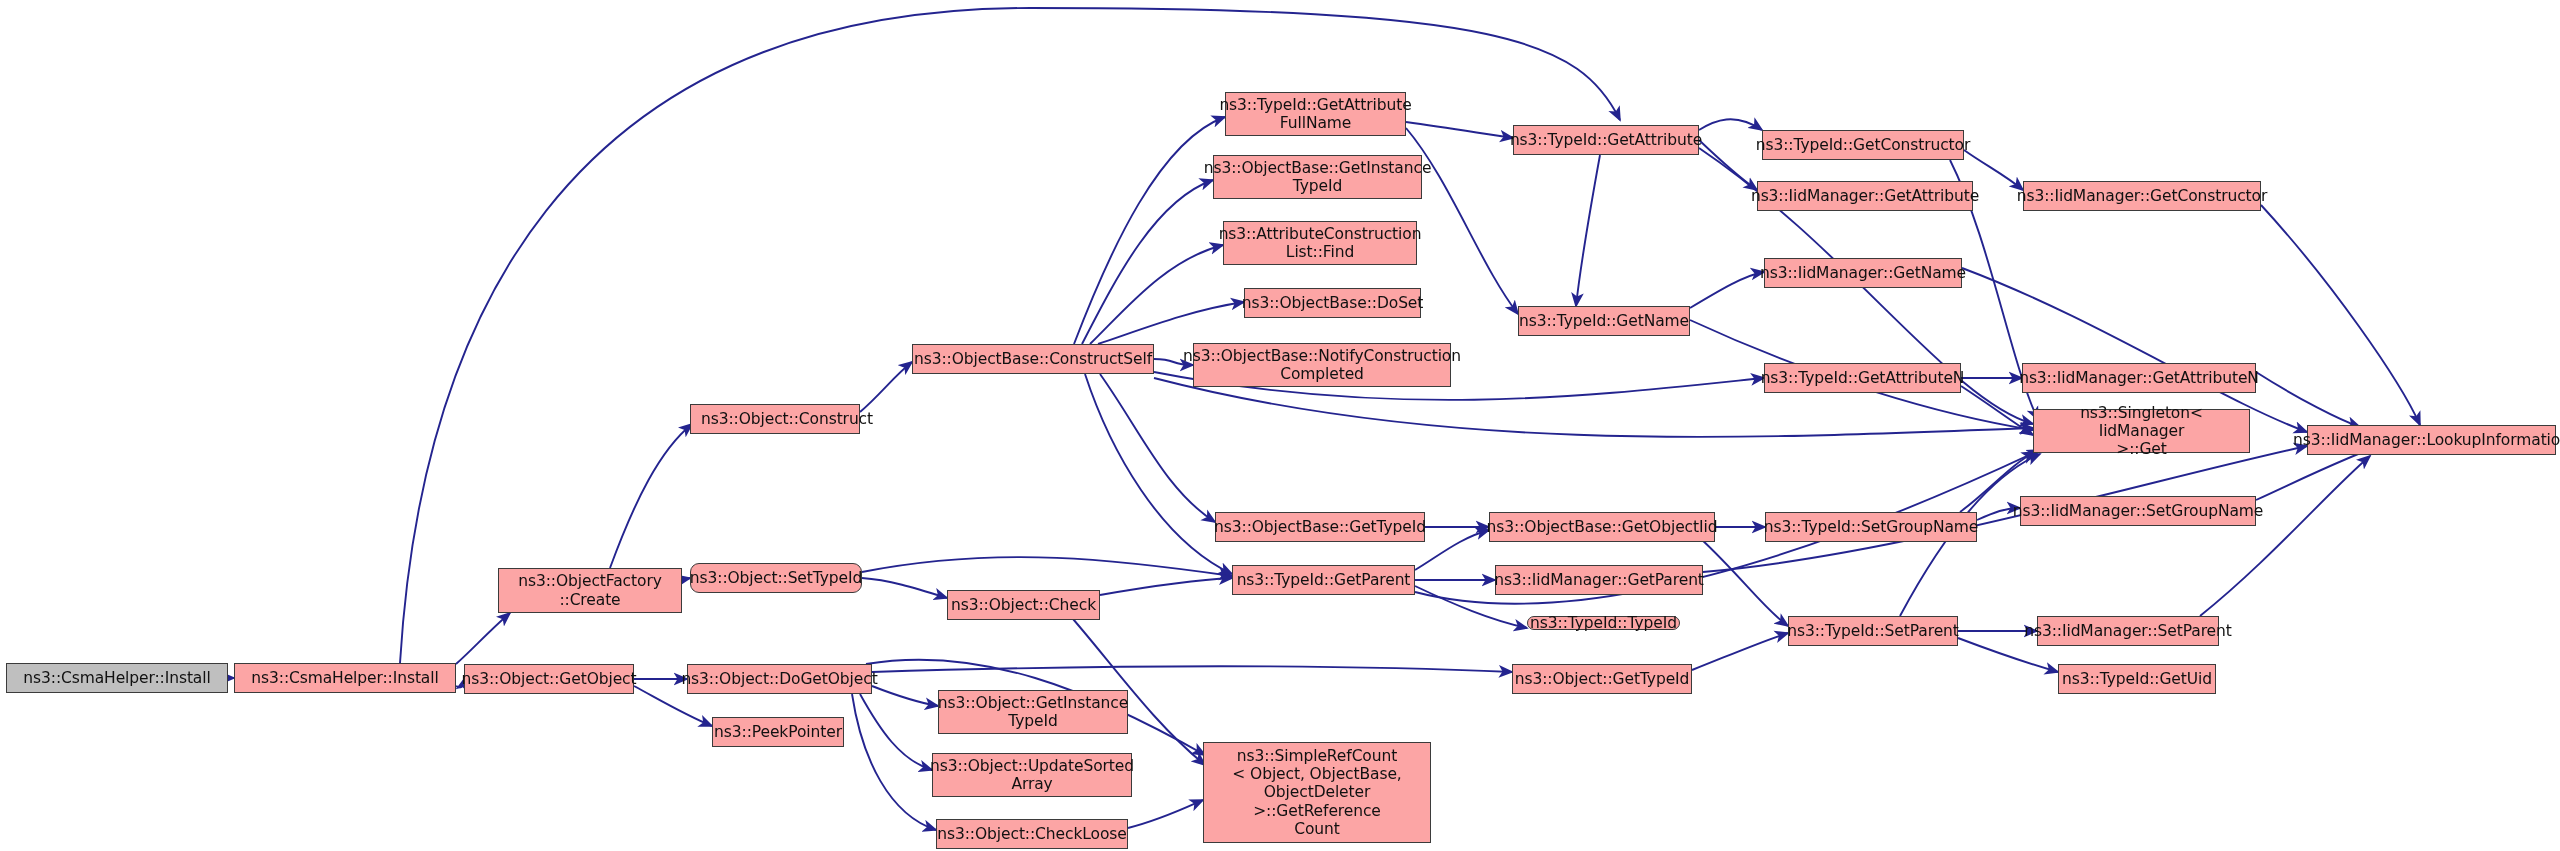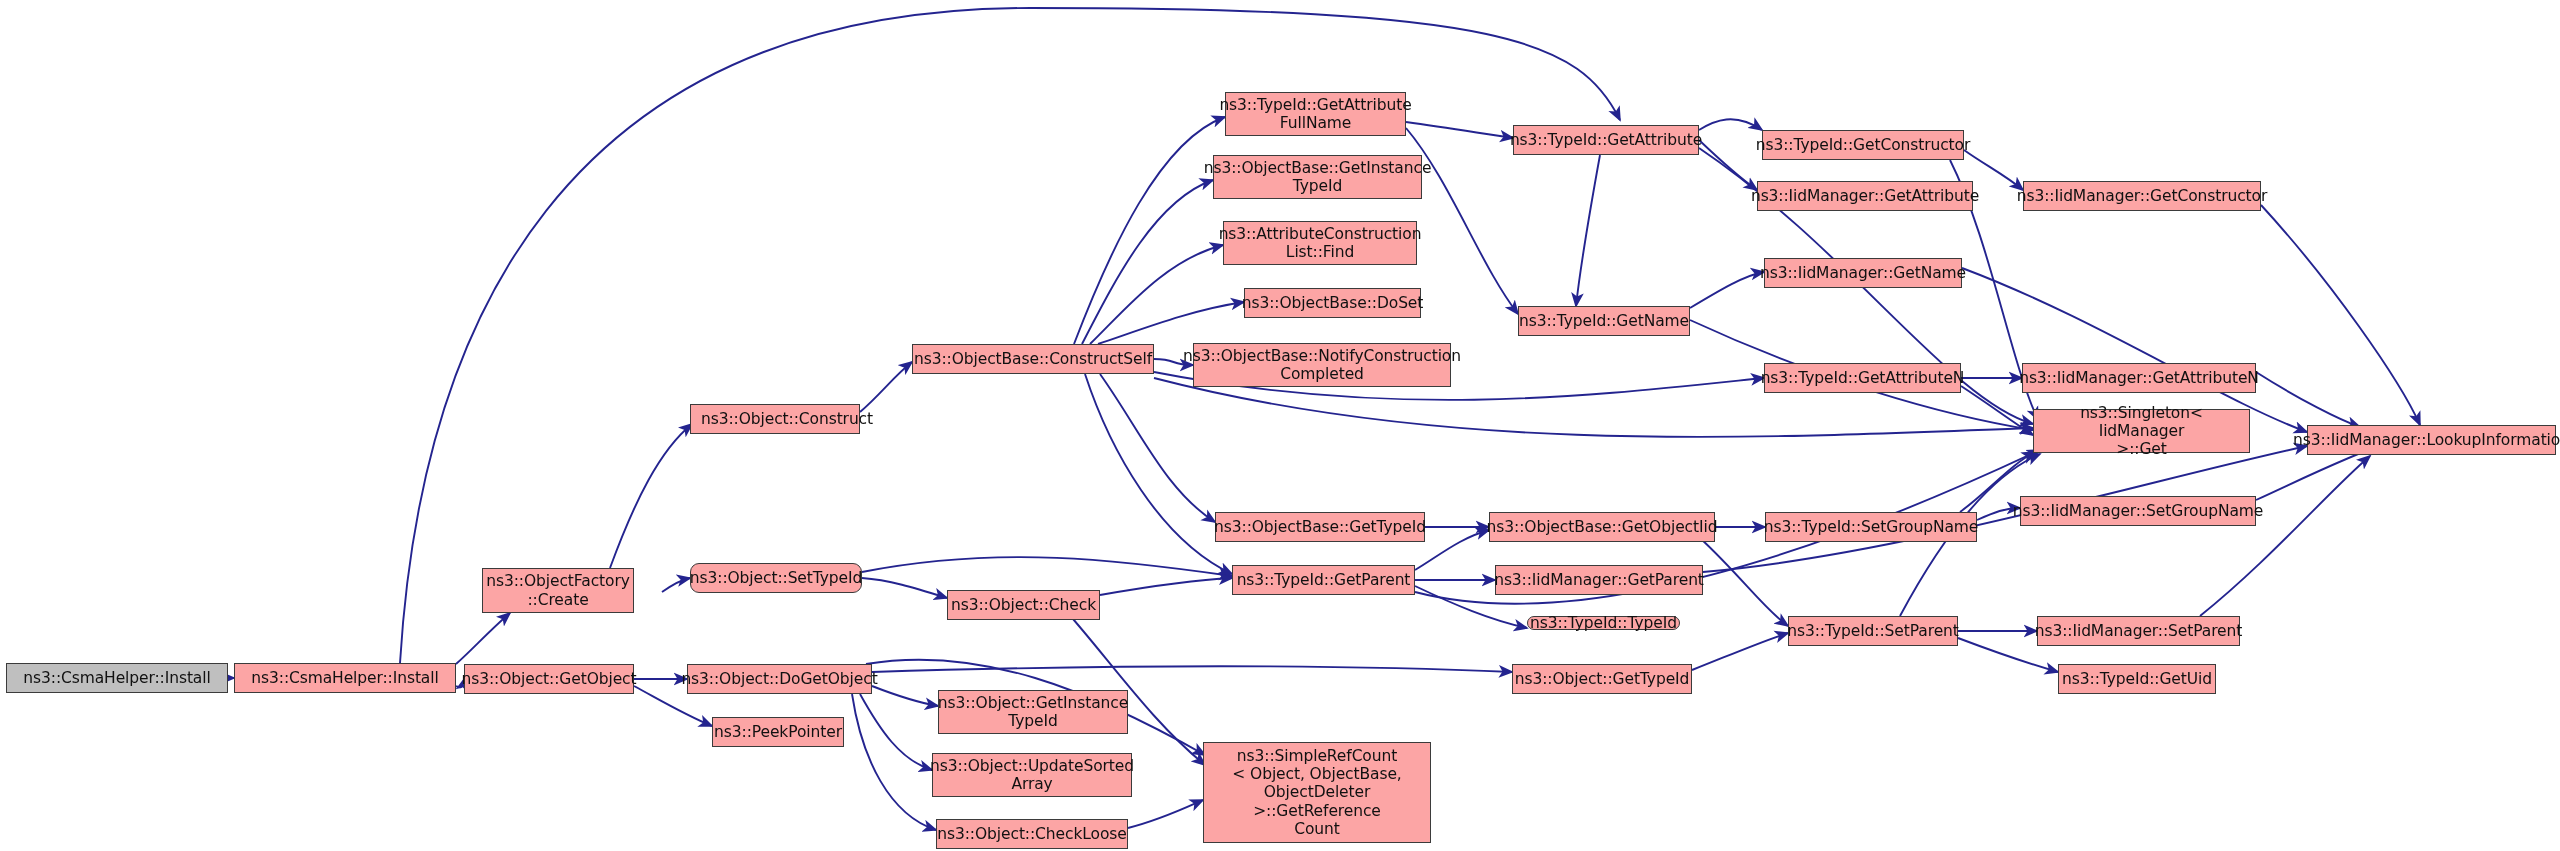--- a/index.html
+++ b/index.html
@@ -113,21 +113,21 @@
         <path d="M 1958,631 C 1997.5,631 1997.5,631 2037,631" fill="none" stroke="#24248f" stroke-width="1.9" marker-end="url(#arrow)"></path>
         <path d="M 1958,638 C 1995,652 2030,664 2058,672" fill="none" stroke="#24248f" stroke-width="1.9" marker-end="url(#arrow)"></path>
         <path d="M 1900,616 C 1930,560 1980,480 2040,454" fill="none" stroke="#24248f" stroke-width="1.9" marker-end="url(#arrow)"></path>
         <path d="M 2200,616 C 2270,560 2330,490 2370,456" fill="none" stroke="#24248f" stroke-width="1.9" marker-end="url(#arrow)"></path>
         <path d="M 2256,500 C 2300,480 2350,455 2390,442" fill="none" stroke="#24248f" stroke-width="1.9" marker-end="url(#arrow)"></path>
       </g>
   </svg>
   <div id="node-layer">
       <div class="gnode root" style="left: 6px; top: 663px; width: 222px; height: 30px;"><span class="gnode-label">ns3::CsmaHelper::Install</span></div>
       <div class="gnode" style="left: 234px; top: 663px; width: 222px; height: 30px;"><span class="gnode-label">ns3::CsmaHelper::Install</span></div>
-      <div class="gnode" style="left: 482px; top: 568px; width: 152px; height: 45px;"><span class="gnode-label">ns3::ObjectFactory
+      <div class="gnode" style="left: 498px; top: 568px; width: 184px; height: 45px;"><span class="gnode-label">ns3::ObjectFactory
 ::Create</span></div>
       <div class="gnode" style="left: 690px; top: 404px; width: 170px; height: 30px; padding-left: 28px;"><span class="gnode-label">ns3::Object::Construct</span></div>
       <div class="gnode" style="left: 690px; top: 563px; width: 172px; height: 30px; border-radius: 9px;"><span class="gnode-label">ns3::Object::SetTypeId</span></div>
       <div class="gnode" style="left: 464px; top: 664px; width: 170px; height: 30px;"><span class="gnode-label">ns3::Object::GetObject</span></div>
       <div class="gnode" style="left: 687px; top: 664px; width: 185px; height: 30px;"><span class="gnode-label">ns3::Object::DoGetObject</span></div>
       <div class="gnode" style="left: 712px; top: 717px; width: 132px; height: 30px;"><span class="gnode-label">ns3::PeekPointer</span></div>
       <div class="gnode" style="left: 947px; top: 590px; width: 153px; height: 30px;"><span class="gnode-label">ns3::Object::Check</span></div>
       <div class="gnode" style="left: 938px; top: 690px; width: 190px; height: 44px;"><span class="gnode-label">ns3::Object::GetInstance
 TypeId</span></div>
       <div class="gnode" style="left: 932px; top: 753px; width: 200px; height: 44px;"><span class="gnode-label">ns3::Object::UpdateSorted
@@ -159,17 +159,17 @@
       <div class="gnode" style="left: 1757px; top: 181px; width: 216px; height: 30px;"><span class="gnode-label">ns3::IidManager::GetAttribute</span></div>
       <div class="gnode" style="left: 1764px; top: 258px; width: 198px; height: 30px;"><span class="gnode-label">ns3::IidManager::GetName</span></div>
       <div class="gnode" style="left: 1764px; top: 363px; width: 197px; height: 30px;"><span class="gnode-label">ns3::TypeId::GetAttributeN</span></div>
       <div class="gnode" style="left: 1765px; top: 512px; width: 212px; height: 30px;"><span class="gnode-label">ns3::TypeId::SetGroupName</span></div>
       <div class="gnode" style="left: 1788px; top: 616px; width: 170px; height: 30px;"><span class="gnode-label">ns3::TypeId::SetParent</span></div>
       <div class="gnode" style="left: 2023px; top: 181px; width: 238px; height: 30px;"><span class="gnode-label">ns3::IidManager::GetConstructor</span></div>
       <div class="gnode" style="left: 2022px; top: 363px; width: 234px; height: 30px;"><span class="gnode-label">ns3::IidManager::GetAttributeN</span></div>
       <div class="gnode" style="left: 2033px; top: 409px; width: 217px; height: 44px;"><span class="gnode-label">ns3::Singleton&lt; IidManager
 &gt;::Get</span></div>
       <div class="gnode" style="left: 2020px; top: 496px; width: 236px; height: 30px;"><span class="gnode-label">ns3::IidManager::SetGroupName</span></div>
-      <div class="gnode" style="left: 2037px; top: 616px; width: 203px; height: 30px;"><span class="gnode-label">ns3::IidManager::SetParent</span></div>
+      <div class="gnode" style="left: 2037px; top: 616px; width: 182px; height: 30px;"><span class="gnode-label">ns3::IidManager::SetParent</span></div>
       <div class="gnode" style="left: 2058px; top: 664px; width: 158px; height: 30px;"><span class="gnode-label">ns3::TypeId::GetUid</span></div>
       <div class="gnode" style="left: 2307px; top: 425px; width: 249px; height: 30px;"><span class="gnode-label">ns3::IidManager::LookupInformation</span></div>
     </div>
 </div>
 
 </body></html>

